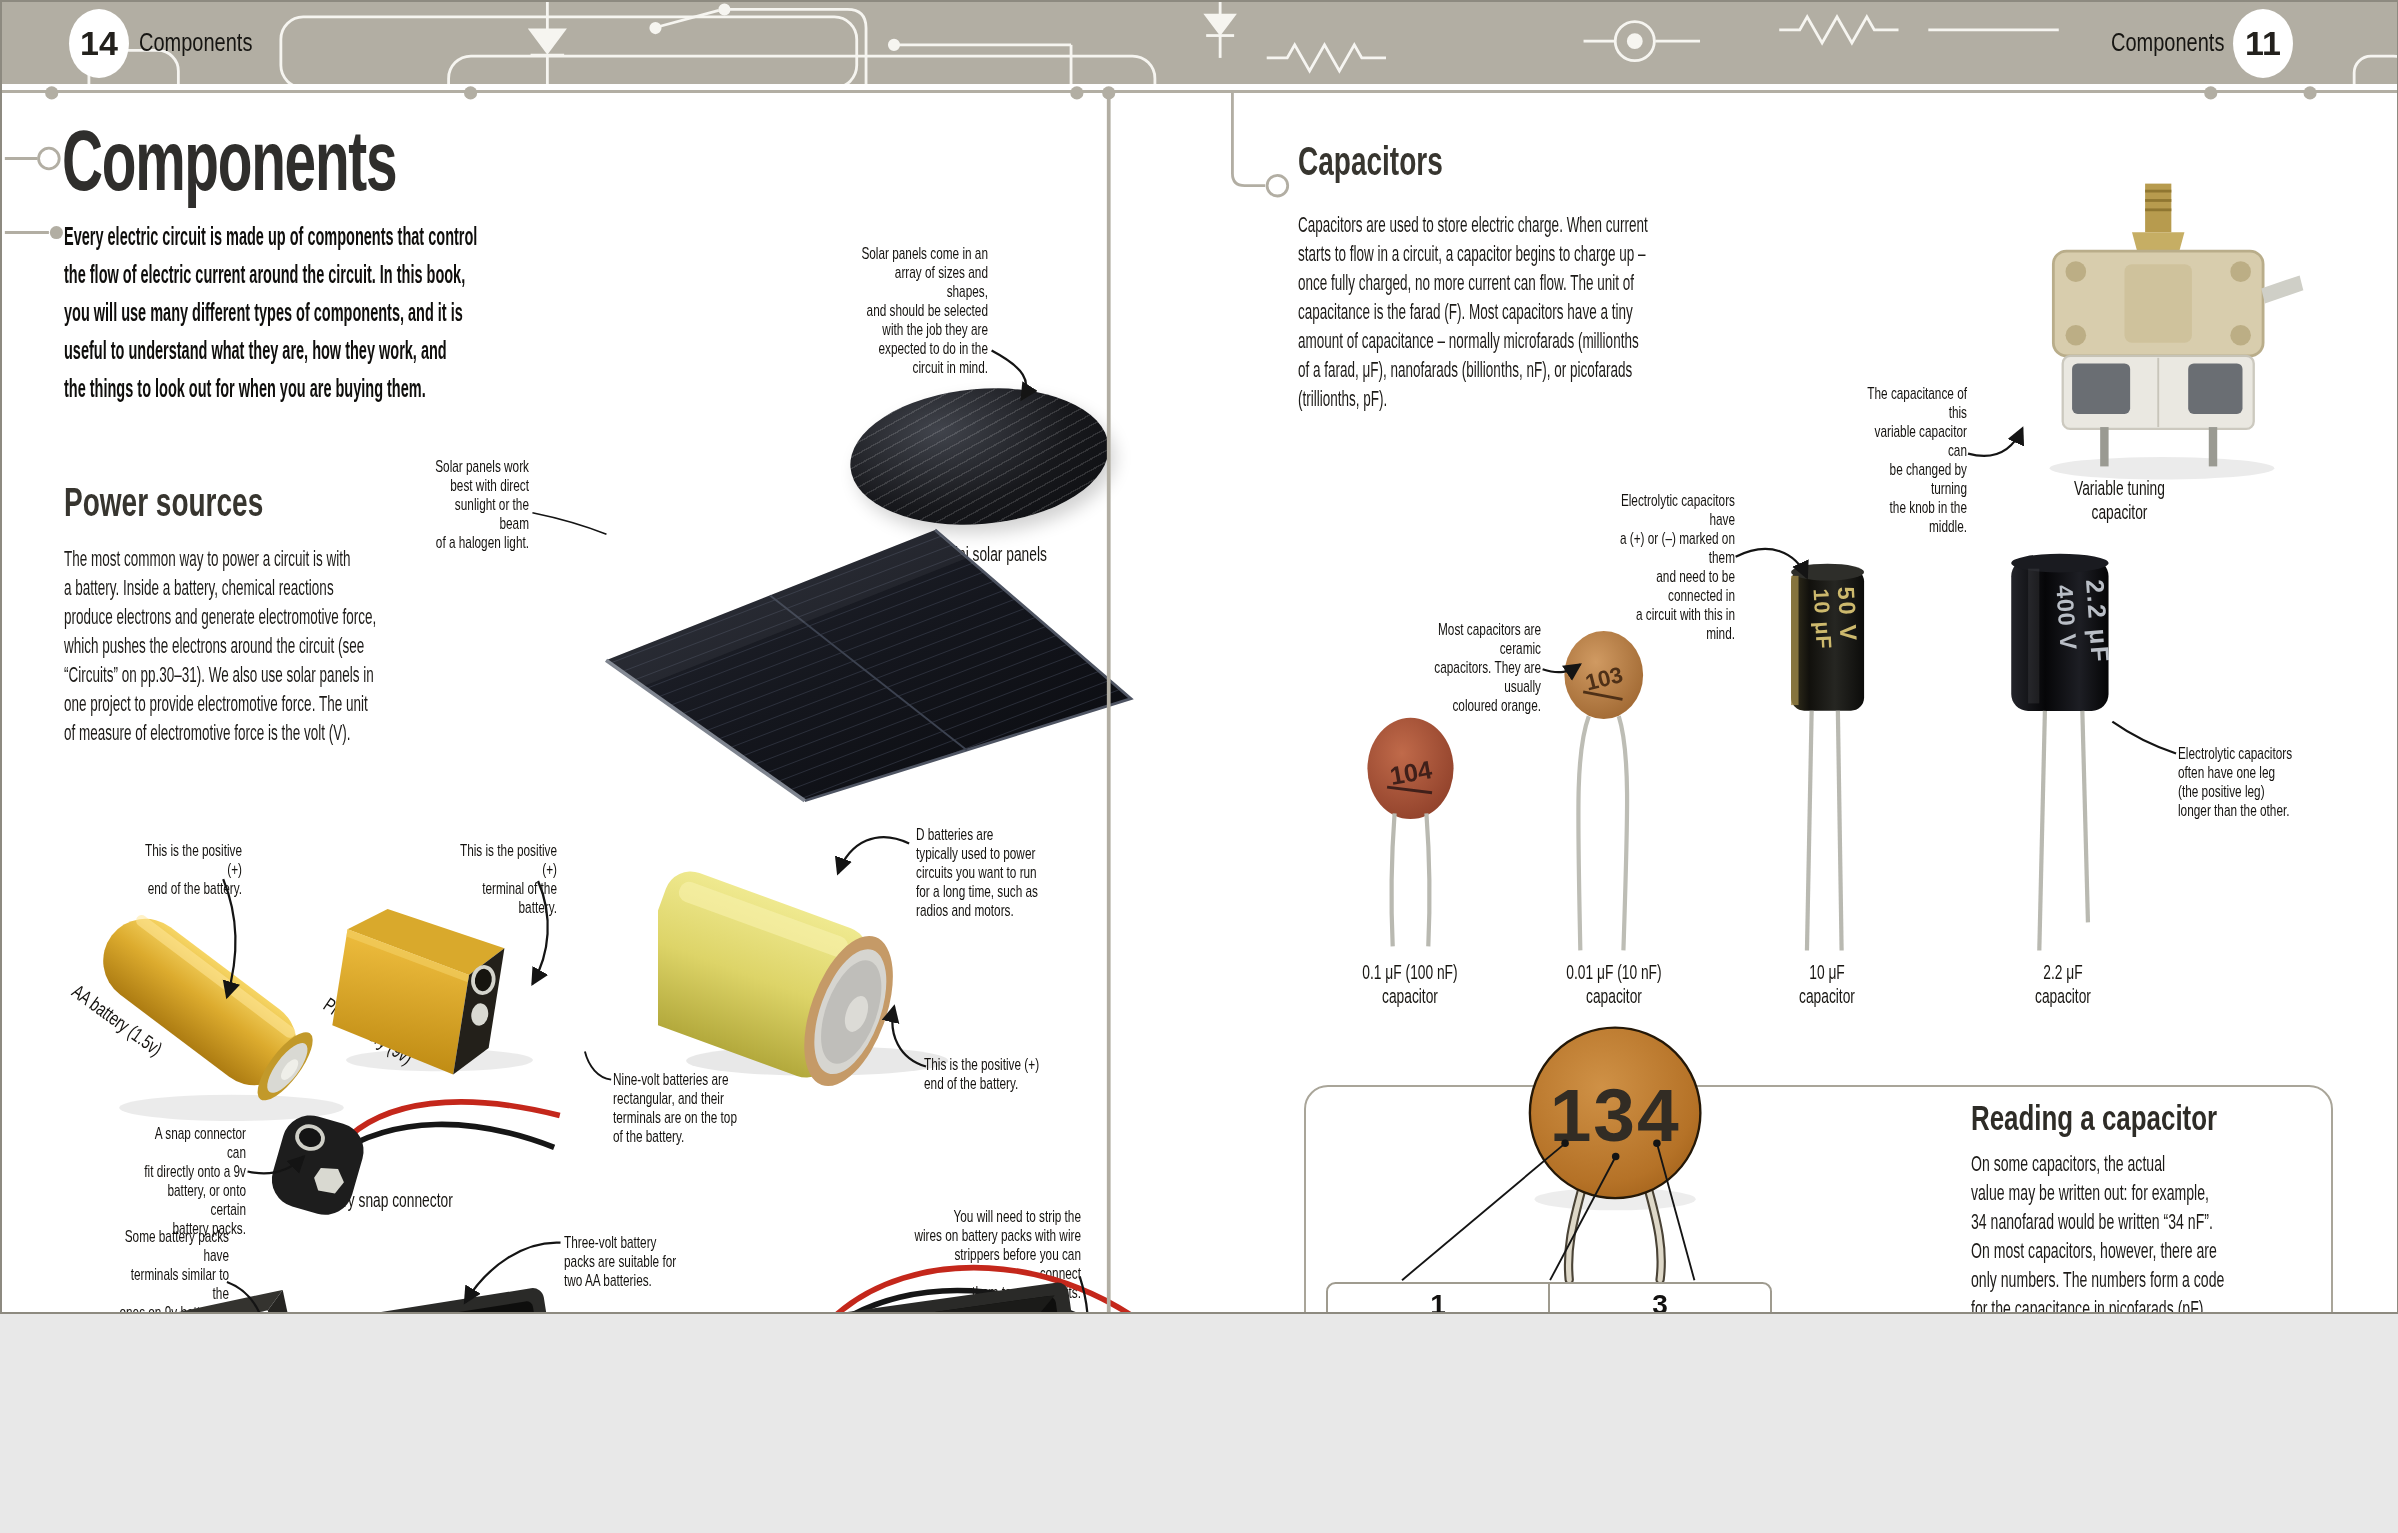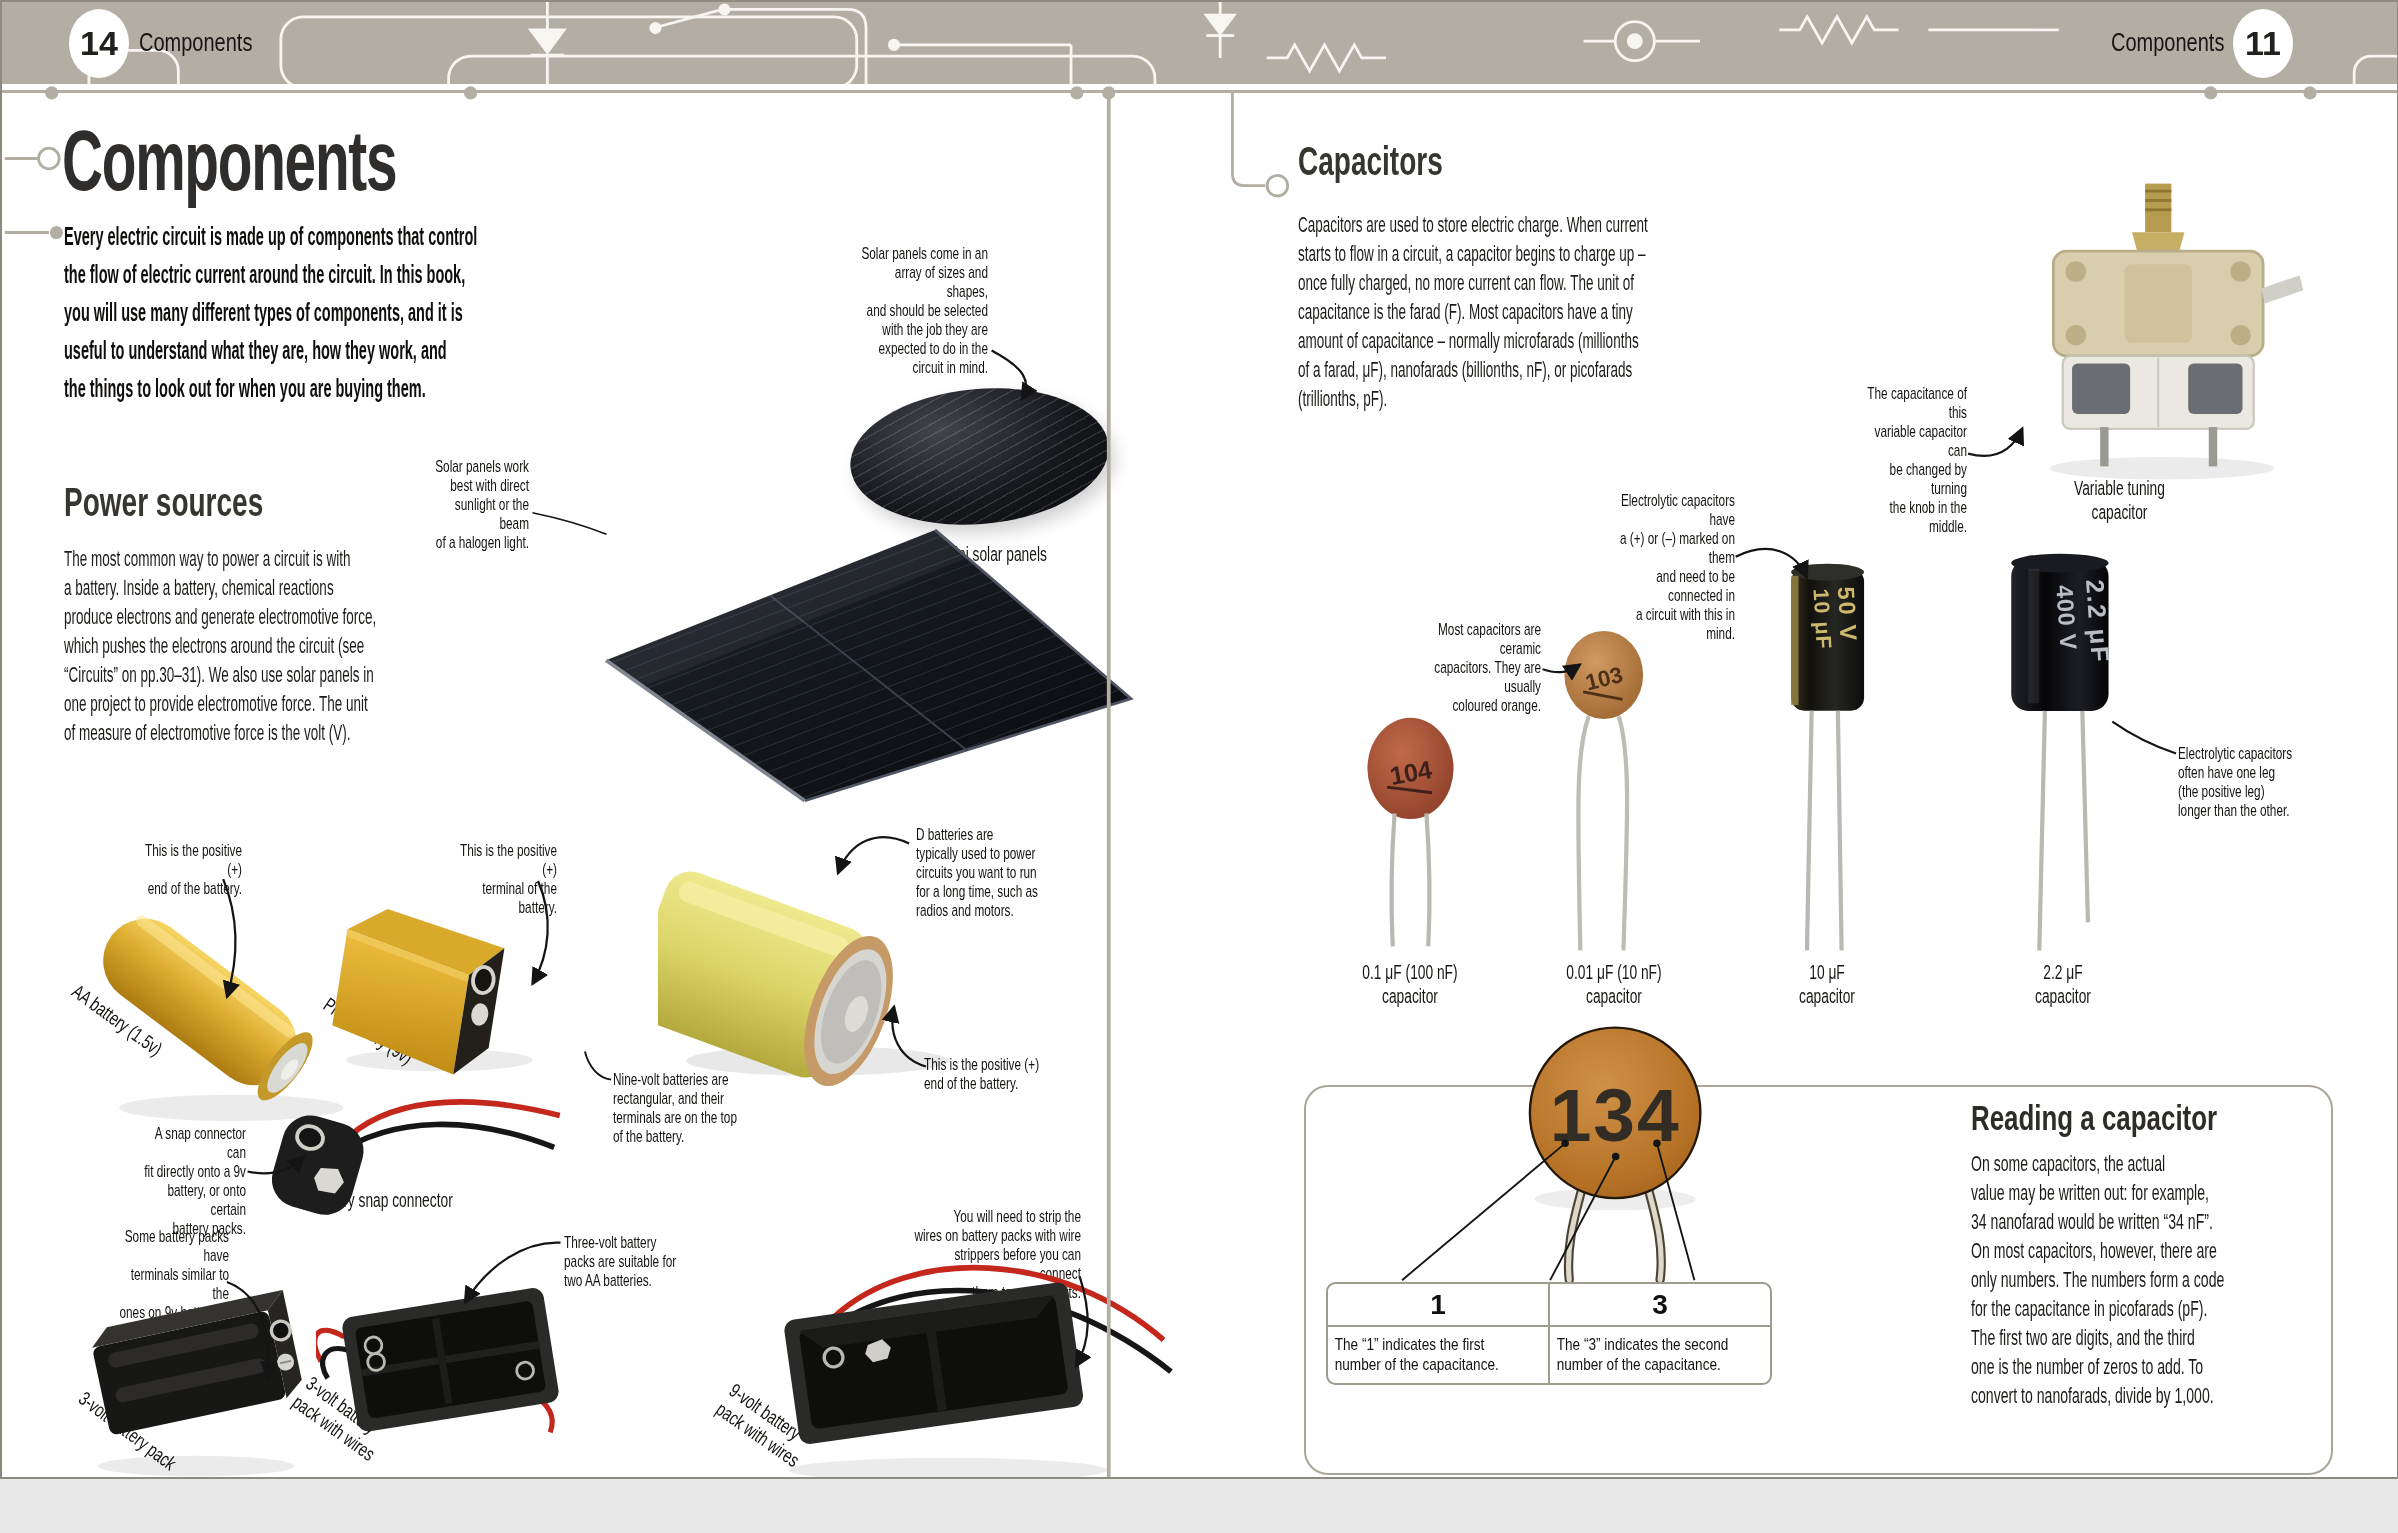--- a/index.html
+++ b/index.html
@@ -1,16 +1,16 @@
 <!DOCTYPE html>
 <html style="font-size:15px"><head>
 <meta charset="utf-8">
 <style>
   html,body{margin:0;padding:0;background:#e8e8e8;}
-  #page{position:relative;width:2399px;height:1479px;background:#ffffff;
+  #page{position:relative;width:2399px;height:1314px;background:#ffffff;
         border:2.8px solid #8d8a80;box-sizing:border-box;overflow:hidden;
         font-family:"Liberation Sans",sans-serif;color:#1c1a17;}
   .abs{position:absolute;}
   svg{display:block;}
 
   
   .sx58{transform:scaleX(.58);} .sx60{transform:scaleX(.60);} .sx64{transform:scaleX(.64);}
   .sx70{transform:scaleX(.70);} .sx72{transform:scaleX(.72);} .sx80{transform:scaleX(.80);}
   .oL{transform-origin:0 0;} .oR{transform-origin:100% 0;} .oC{transform-origin:50% 0;}
 

